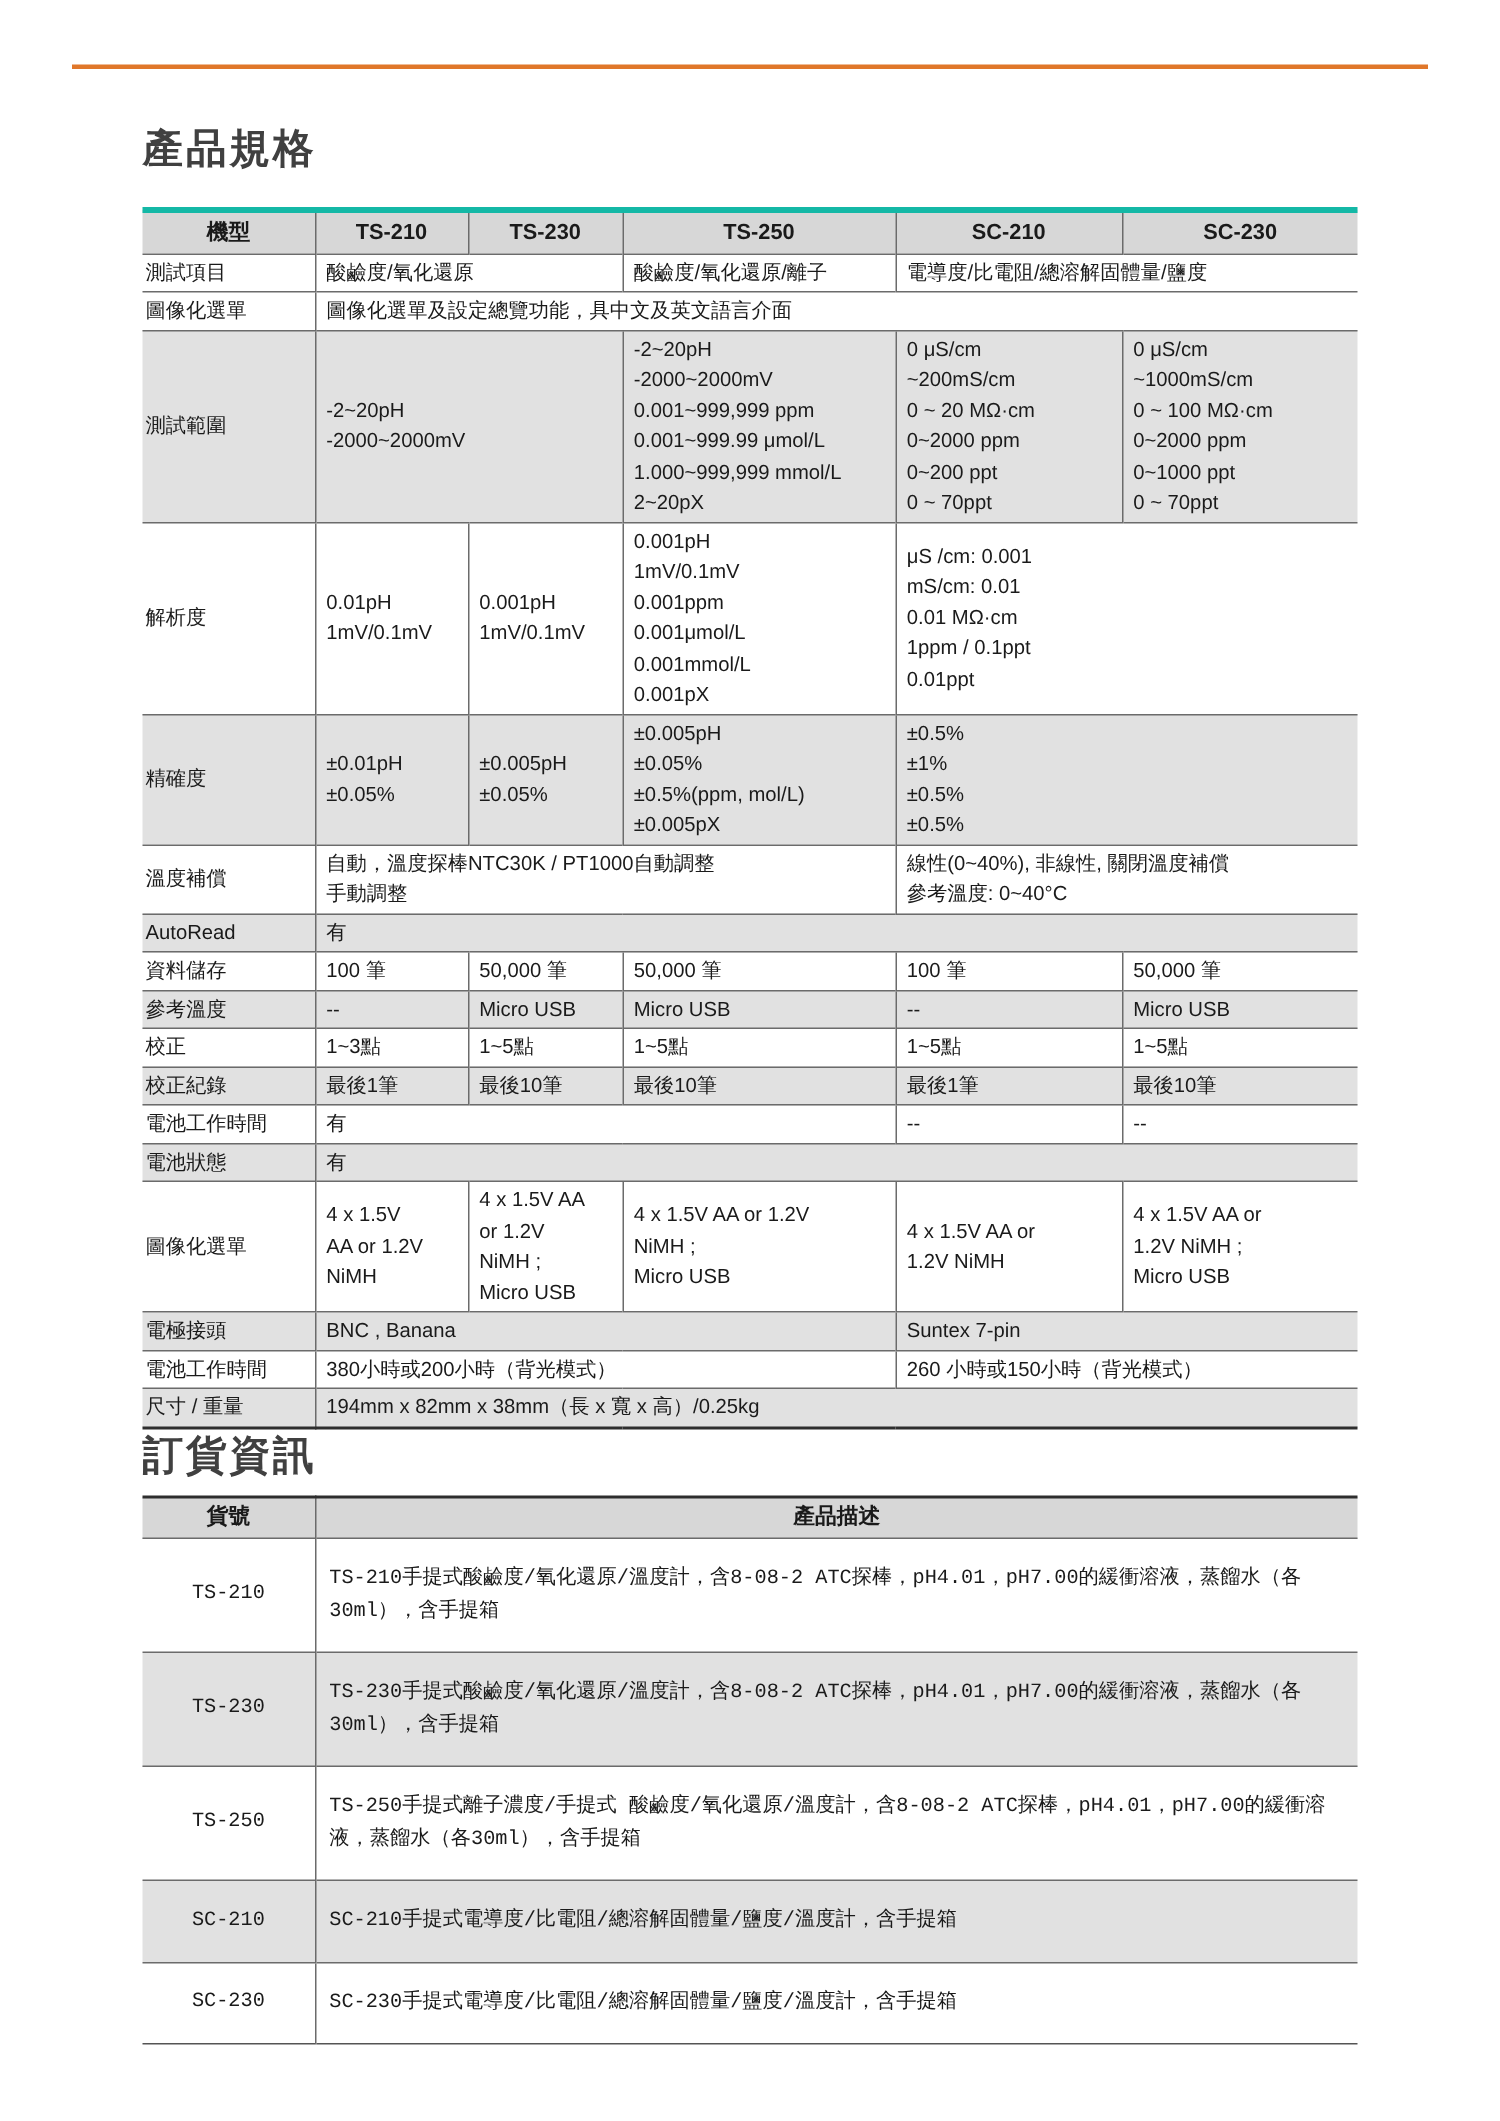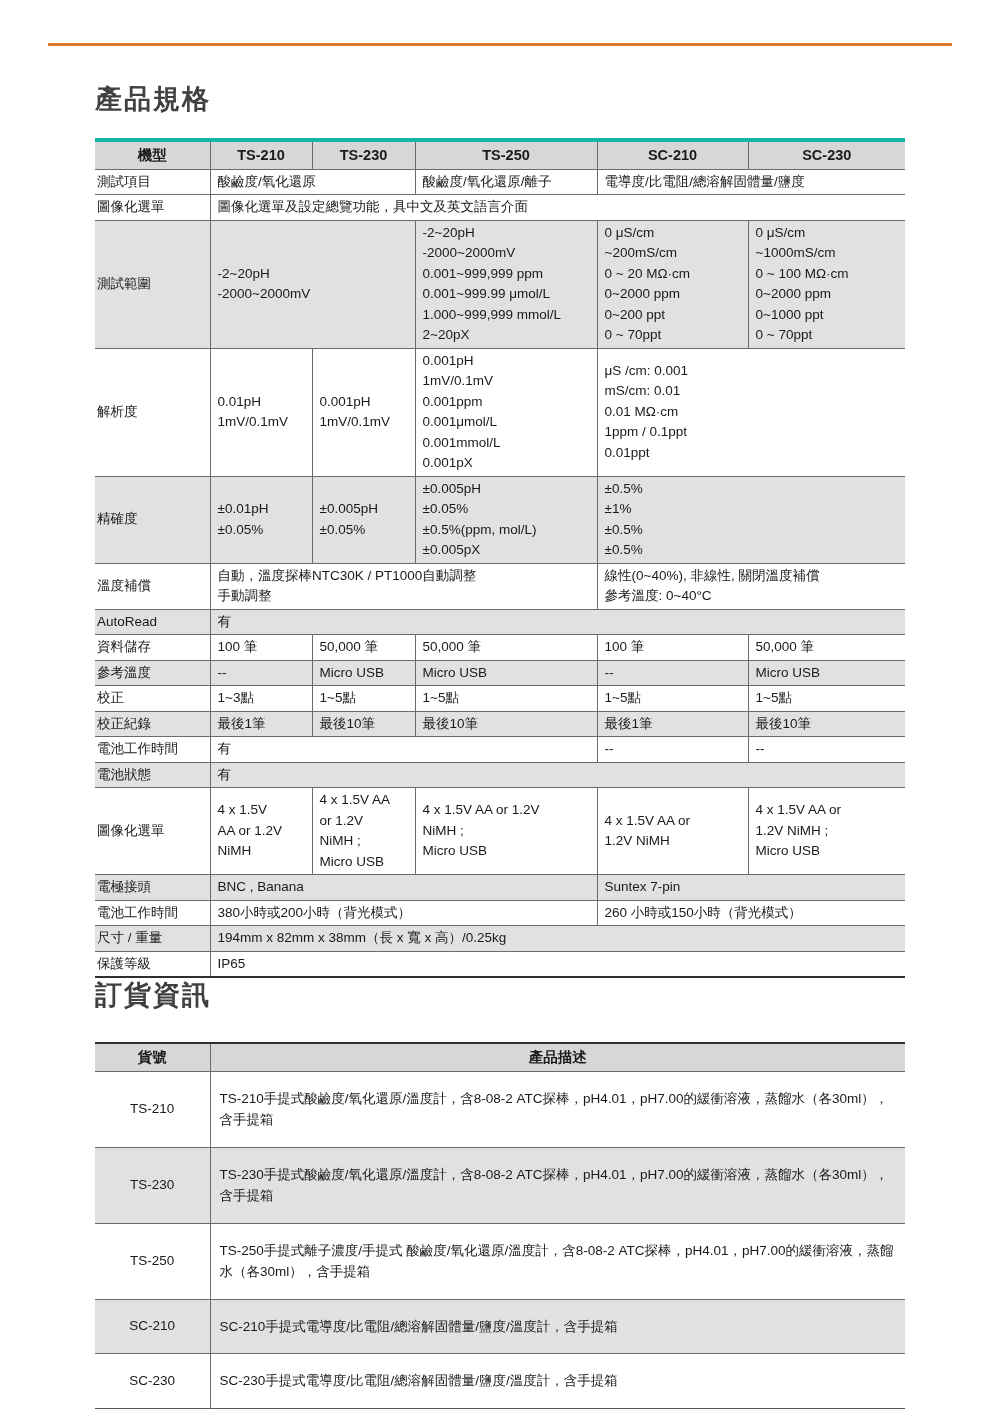--- a/index.html
+++ b/index.html
@@ -5,21 +5,21 @@
   html,body { margin:0; padding:0; background:#ffffff; }
   body { font-family:"Liberation Sans","DejaVu Sans",sans-serif; color:#1a1a1a; }
   .page { position:relative; width:1000px; height:1414px; background:#fff; overflow:hidden; }
   .top-rule { position:absolute; left:48px; top:43px; width:904px; height:3px; background:var(--accent,#e0772a); }
   .content { position:absolute; left:95px; top:82px; width:810px; }
   h1.section-title { font-size:27px; font-weight:bold; color:#404040; margin:0; letter-spacing:2px; line-height:34px; }
   h1.order { }
 
   table { border-collapse:collapse; table-layout:fixed; width:810px; }
   table.spec { margin-top:22px; border-top:4px solid #14b8a6; border-bottom:2px solid #2e2e2e; }
-  table.order { margin-top:30px; border-top:2px solid #2e2e2e; border-bottom:1px solid #555; }
+  table.order { margin-top:10px; border-top:2px solid #2e2e2e; border-bottom:1px solid #555;font-family:Liberation Mono, monospace; }
 
   th, td { font-size:13.5px; line-height:20.5px; padding:2px 7px; vertical-align:middle;
            border-top:1px solid #6b6b6b; word-wrap:break-word; }
   th { background:var(--header-bg,#d7d7d7); font-weight:bold; text-align:center; font-size:14.5px; padding:3px 4px; }
   td + td, th + th { border-left:1px solid #6b6b6b; }
   td.rowlabel { text-align:left; padding:2px 2px; }
   tr.shade { background:var(--alt-bg,#e1e1e1); }
   table.order td.code { text-align:center; }
   table.order td.desc { padding:16px 9px; line-height:21.5px; }
 </style>
@@ -149,24 +149,20 @@
           </tr>
           <tr>
             <td class="rowlabel">電池工作時間</td>
             <td colspan="3">380小時或200小時（背光模式）</td>
             <td colspan="2">260 小時或150小時（背光模式）</td>
           </tr>
           <tr class="shade">
             <td class="rowlabel">尺寸 / 重量</td>
             <td colspan="5">194mm x 82mm x 38mm（長 x 寬 x 高）/0.25kg</td>
           </tr>
-          <tr>
-            <td class="rowlabel">保護等級</td>
-            <td colspan="5">IP65</td>
-          </tr>
         </tbody>
     </table>
 
     <h1 class="section-title order">訂貨資訊</h1>
 
     <table class="order">
       <colgroup>
         <col style="width:115px">
           <col style="width:695px">
       </colgroup>

